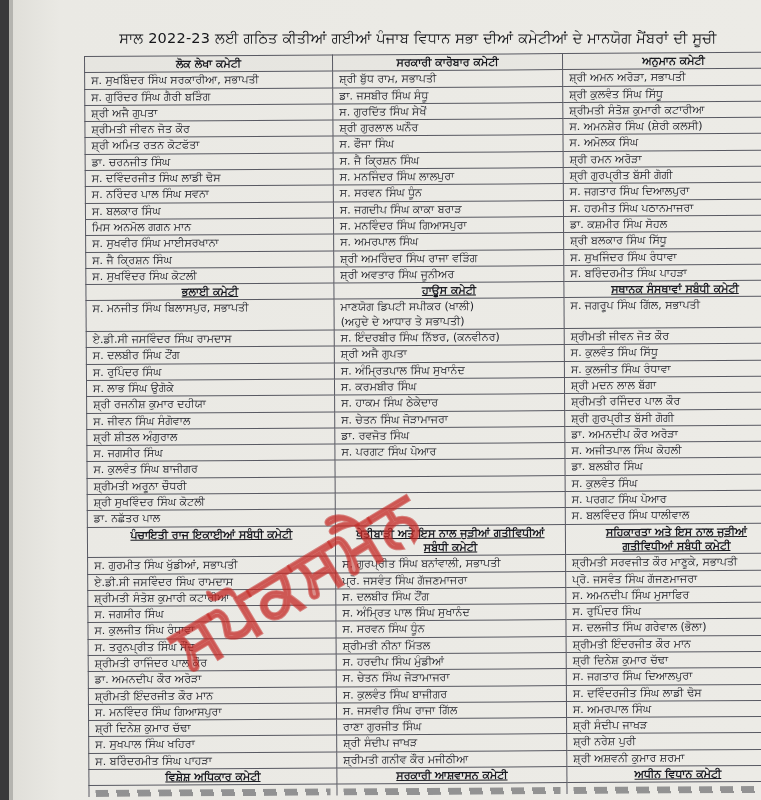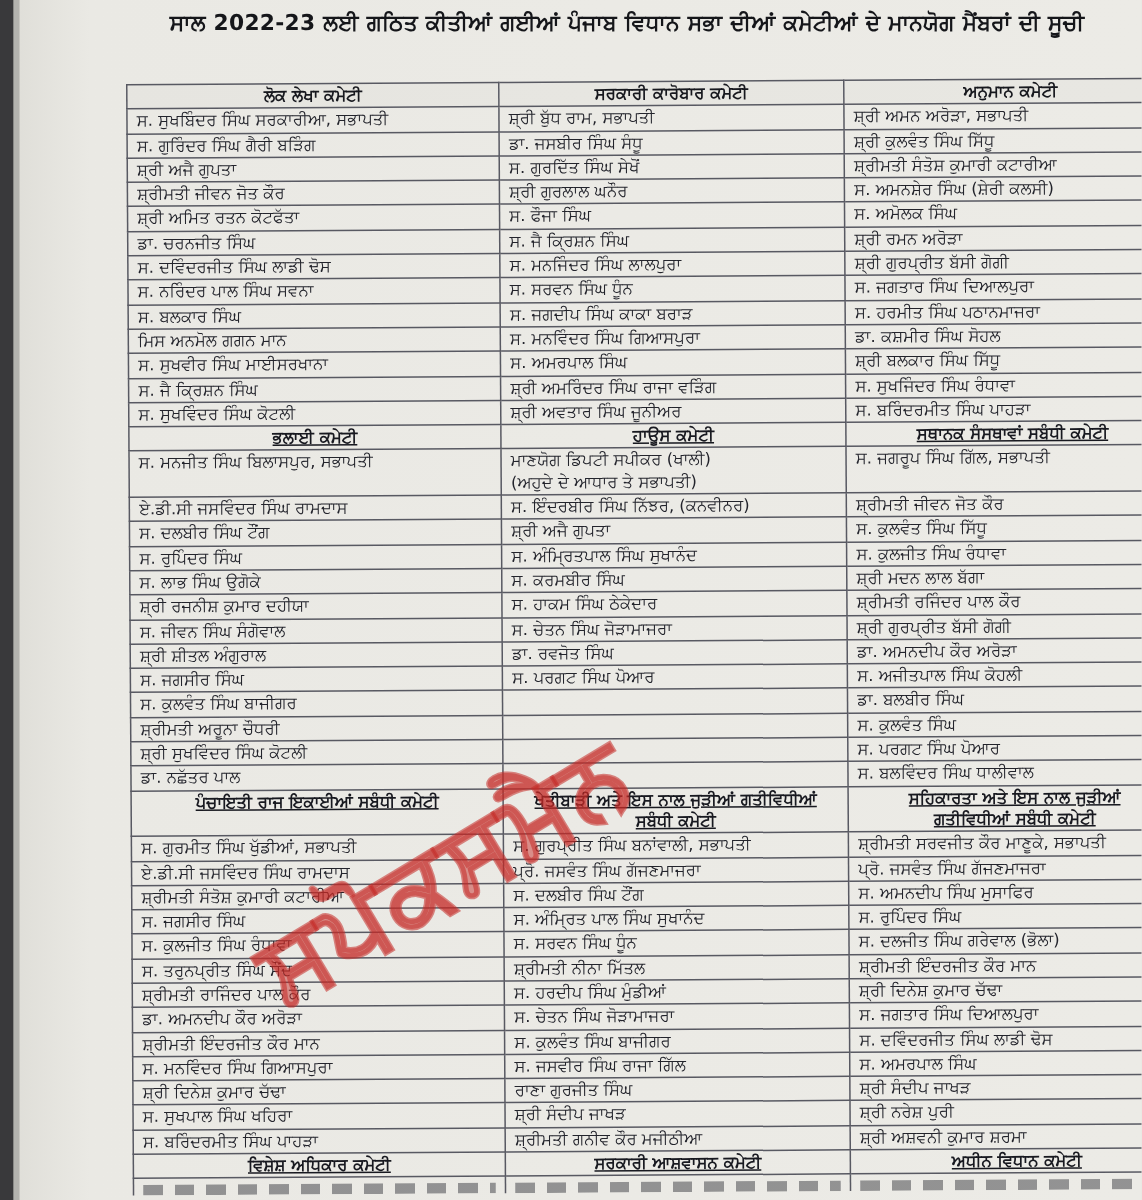--- a/index.html
+++ b/index.html
@@ -5,22 +5,22 @@
   html,body{margin:0;padding:0;}
   body{
     width:761px;height:800px;overflow:hidden;position:relative;
     background:#e9e8e3;
     font-family:"DejaVu Sans","Liberation Sans",sans-serif;
   }
   .page{position:absolute;inset:0;background:linear-gradient(90deg,#dddcd6 0px,#eae9e4 60px,#ecebe6 100%);}
   .scan-edge{position:absolute;left:0;top:0;width:9px;height:100%;background:#39393b;}
   .scan-edge2{position:absolute;left:9px;top:0;width:4px;height:100%;background:#8a8a86;opacity:.5;}
   .doc-title{
-    position:absolute;top:8px;left:88px;width:660px;text-align:center;
-    font-weight:bold;font-size:14.5px;color:#15161a;letter-spacing:.2px;
+    position:absolute;top:30px;left:88px;width:660px;text-align:center;
+    font-weight:normal;font-size:14.5px;color:#15161a;letter-spacing:.2px;
   }
   table.committees{
     position:absolute;top:56px;left:84px;border-collapse:collapse;
     table-layout:fixed;width:700px;
     transform:rotate(-0.35deg);transform-origin:top left;
   }
   col.c1{width:248px}col.c2{width:230px}col.c3{width:222px}
   td{
     border:1px solid #585962;font-size:11px;color:#23242c;
     padding:1px 6px 0 6px;height:14px;line-height:1.3;

